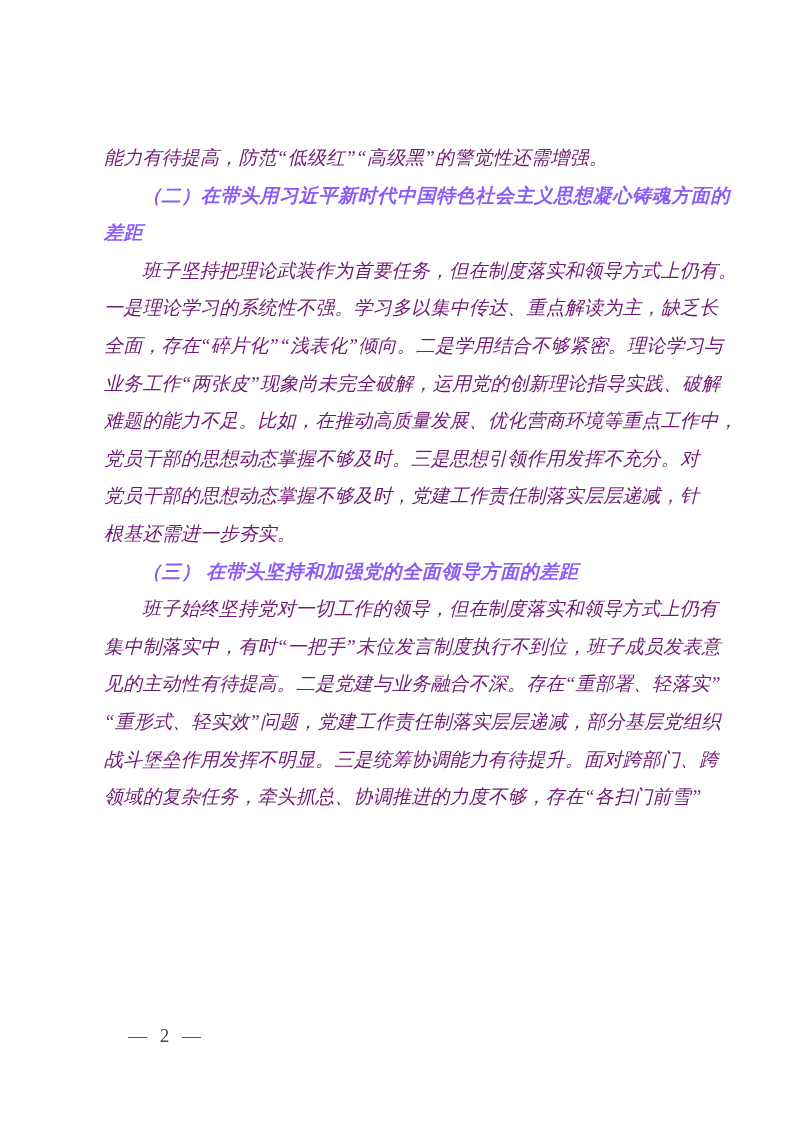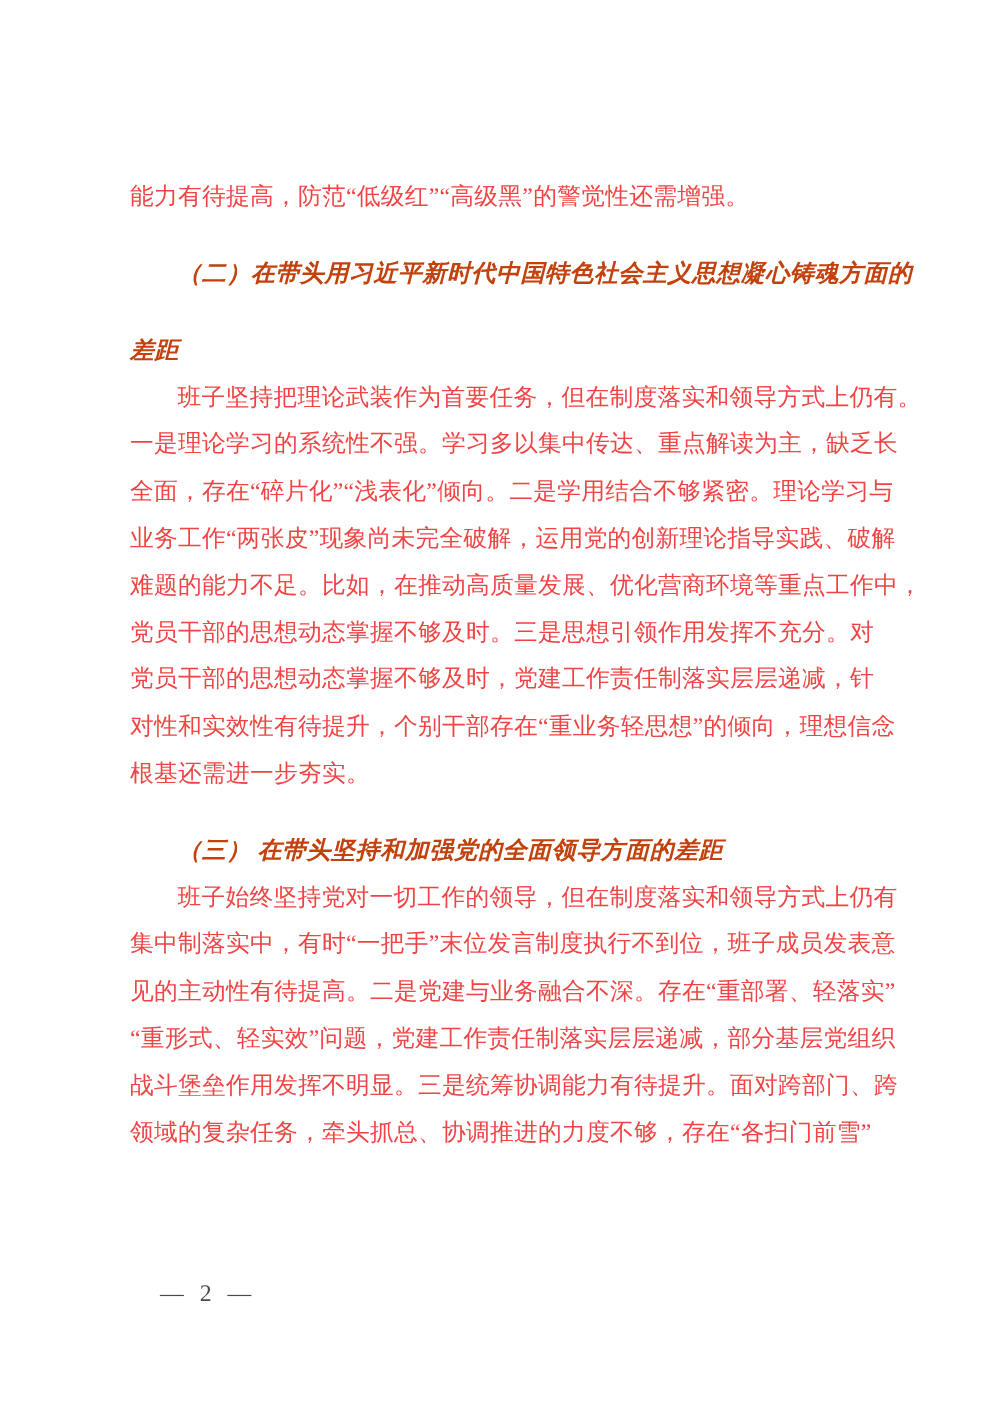--- a/index.html
+++ b/index.html
@@ -21,31 +21,31 @@
     left: 104px;
     top: 139px;
     width: 612px;
   }
   .line {
     font-size: 19px;
     line-height: 37.6px;
     height: 37.6px;
     white-space: nowrap;
     letter-spacing: 0.2px;
-    color: #ef4444;
+    color: #701a75;
+    font-style: italic;
   }
   .line.indent {
     text-indent: 2em;
   }
   .line.head {
     font-weight: 700;
     font-style: italic;
-    color: #c2410c;
+    color: #8b5cf6;
     letter-spacing: 0.6px;
-    margin-top: 24px;
   }
   .footer {
     position: absolute;
     left: 128px;
     top: 1024px;
     font-size: 19px;
     line-height: 24px;
     color: #4a4a4a;
     letter-spacing: 4px;
     font-family: "Liberation Serif", "DejaVu Serif", serif;
@@ -59,21 +59,20 @@
     <div class="line">能力有待提高，防范“低级红”“高级黑”的警觉性还需增强。</div>
     <div class="line head indent">（二）在带头用习近平新时代中国特色社会主义思想凝心铸魂方面的</div>
     <div class="line head">差距</div>
     <div class="line indent">班子坚持把理论武装作为首要任务，但在制度落实和领导方式上仍有。</div>
     <div class="line">一是理论学习的系统性不强。学习多以集中传达、重点解读为主，缺乏长</div>
     <div class="line">全面，存在“碎片化”“浅表化”倾向。二是学用结合不够紧密。理论学习与</div>
     <div class="line">业务工作“两张皮”现象尚未完全破解，运用党的创新理论指导实践、破解</div>
     <div class="line">难题的能力不足。比如，在推动高质量发展、优化营商环境等重点工作中，</div>
     <div class="line">党员干部的思想动态掌握不够及时。三是思想引领作用发挥不充分。对</div>
     <div class="line">党员干部的思想动态掌握不够及时，党建工作责任制落实层层递减，针</div>
-    <div class="line">对性和实效性有待提升，个别干部存在“重业务轻思想”的倾向，理想信念</div>
     <div class="line">根基还需进一步夯实。</div>
     <div class="line head indent">（三） 在带头坚持和加强党的全面领导方面的差距</div>
     <div class="line indent">班子始终坚持党对一切工作的领导，但在制度落实和领导方式上仍有</div>
     <div class="line">集中制落实中，有时“一把手”末位发言制度执行不到位，班子成员发表意</div>
     <div class="line">见的主动性有待提高。二是党建与业务融合不深。存在“重部署、轻落实”</div>
     <div class="line">“重形式、轻实效”问题，党建工作责任制落实层层递减，部分基层党组织</div>
     <div class="line">战斗堡垒作用发挥不明显。三是统筹协调能力有待提升。面对跨部门、跨</div>
     <div class="line">领域的复杂任务，牵头抓总、协调推进的力度不够，存在“各扫门前雪”</div>
   </div>
 

